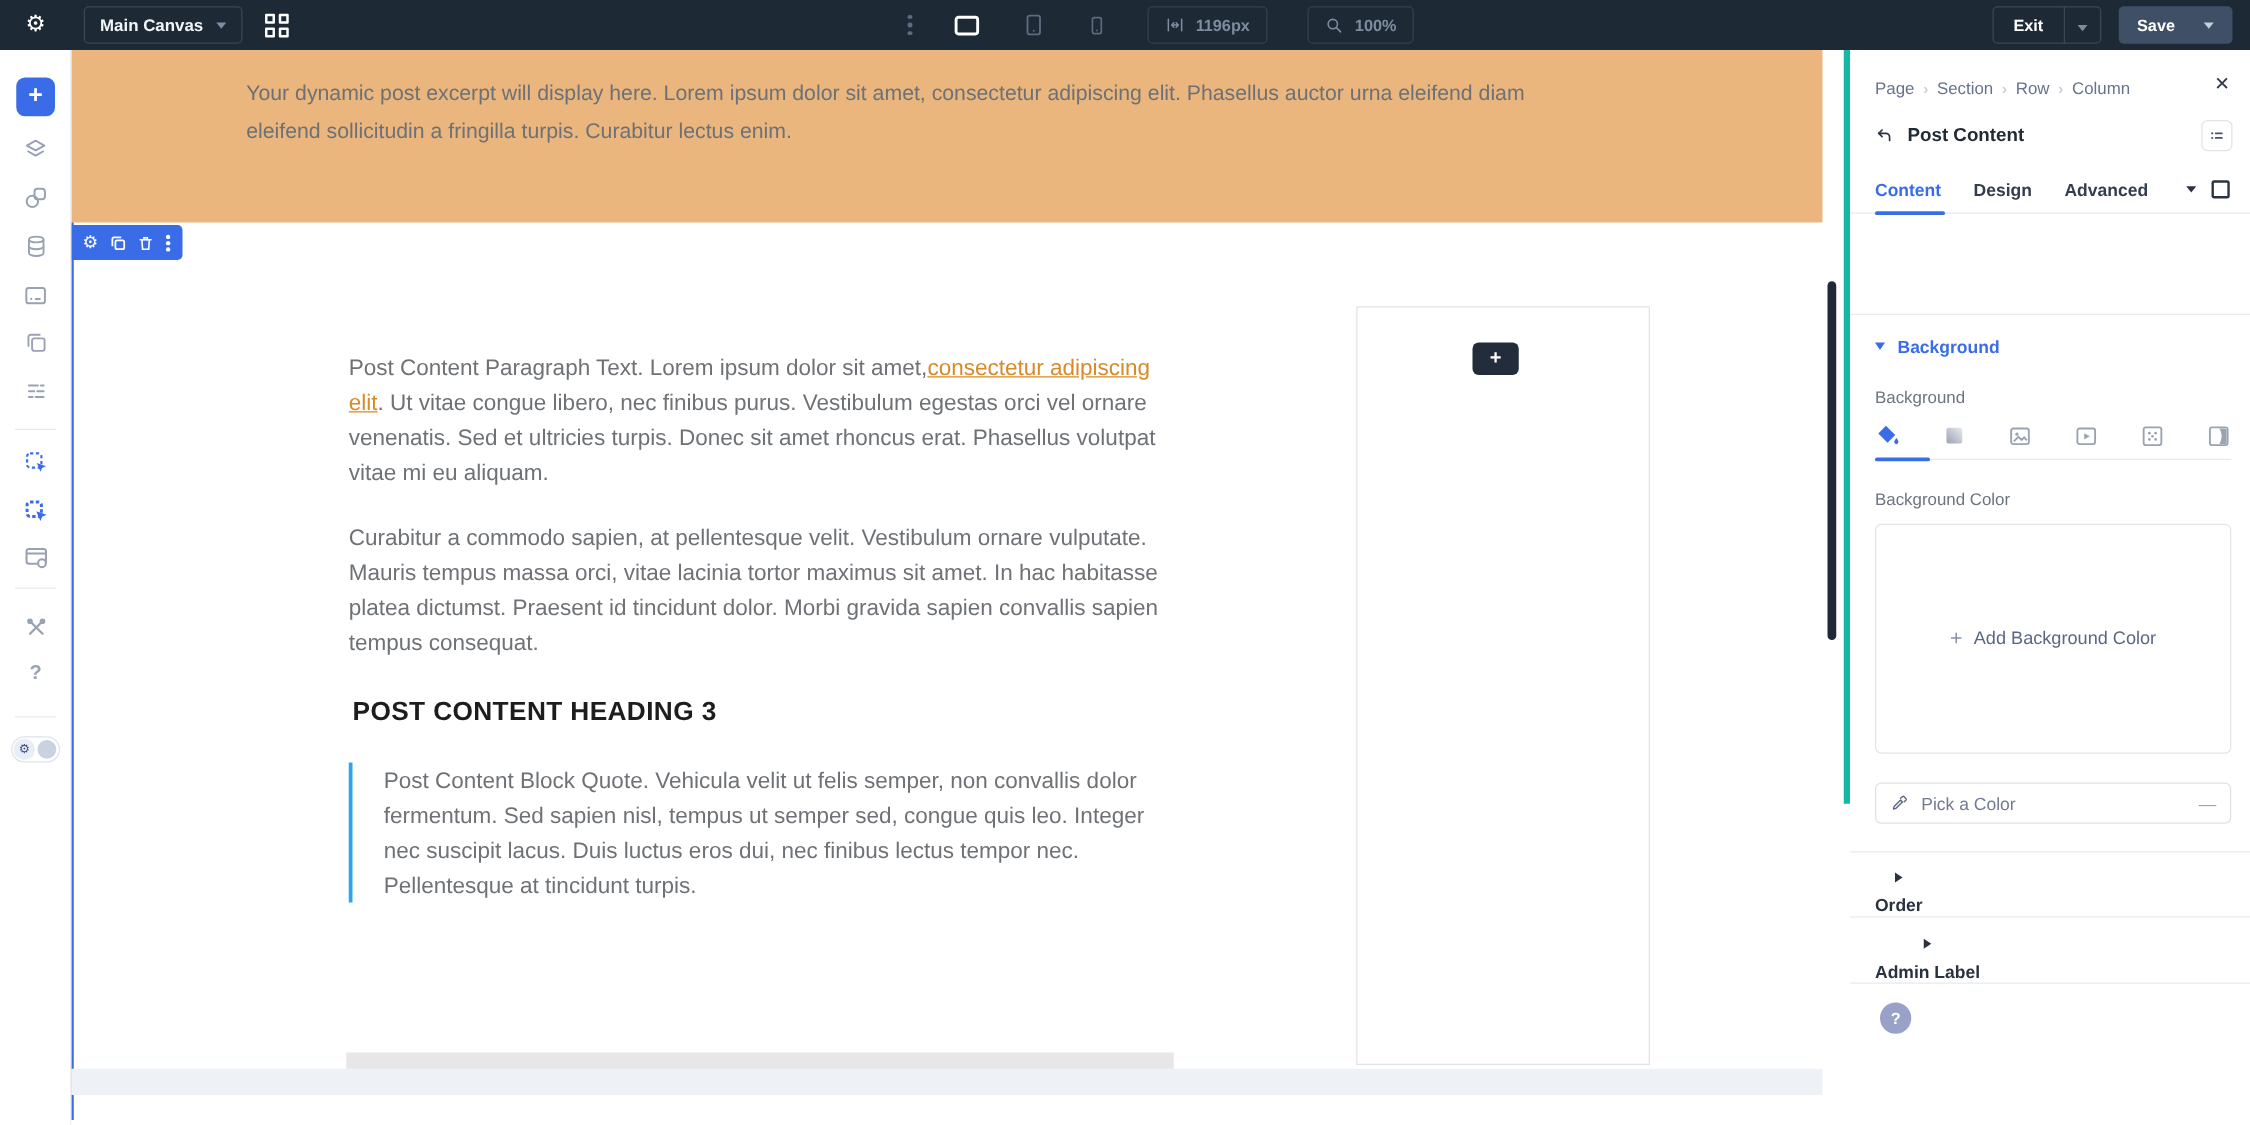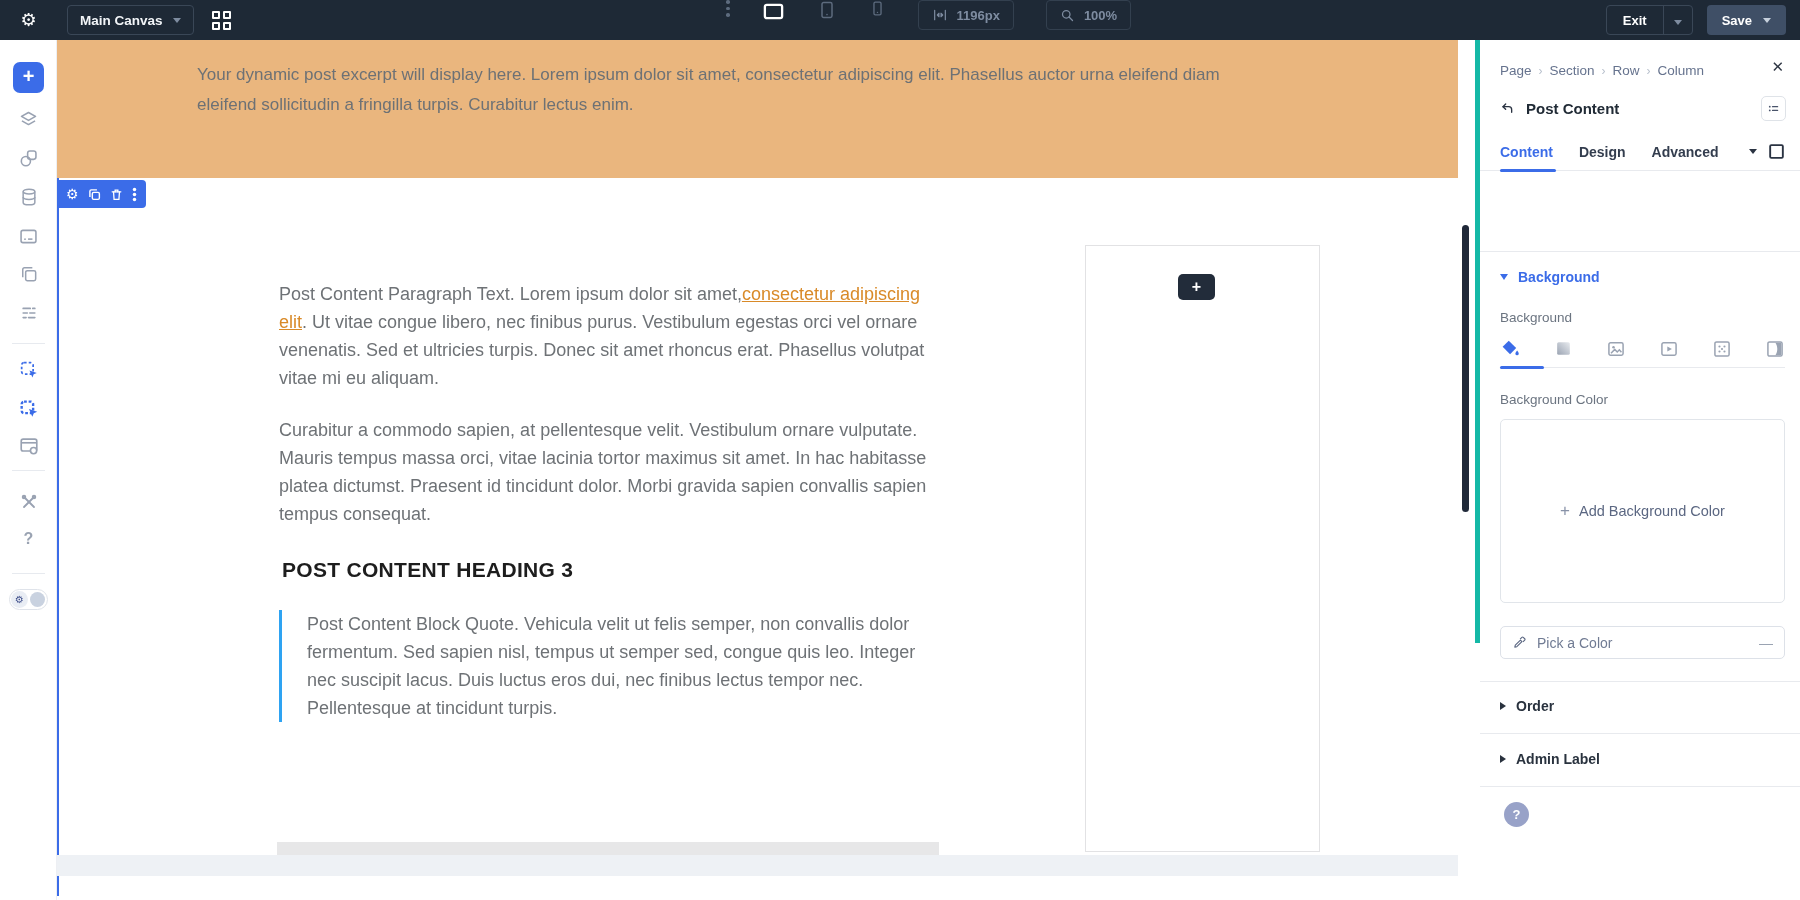--- a/index.html
+++ b/index.html
@@ -12,30 +12,30 @@
   .tb-gear { width:57px; text-align:center; color:#fff; font-family:"DejaVu Sans",sans-serif;
     font-size:18px; line-height:40px; cursor:pointer; }
   .tb-select { display:flex; align-items:center; gap:10px; height:30px; padding:0 12px;
     border:1px solid #3a4757; border-radius:4px; color:#f2f5f8; font-size:13.5px;
     font-weight:700; margin-left:10px; }
   .tb-grid { margin-left:18px; display:grid; grid-template-columns:8px 8px; grid-gap:3px; }
   .tb-grid span { width:8px; height:8px; border:2px solid #fff; border-radius:1px; display:block; }
   .chev { width:0; height:0; border-left:4.5px solid transparent; border-right:4.5px solid transparent;
     border-top:5.5px solid #7e8ca0; display:inline-block; }
   .chev.lt { border-top-color:#c6d0dc; }
-  .tb-center { position:absolute; left:726px; top:0; height:40px; display:flex; align-items:flex-start; gap:32px; }
+  .tb-center { position:absolute; left:726px; top:0; height:40px; display:flex; align-items:center; gap:32px; }
   .tb-field { display:flex; align-items:center; gap:9px; height:30px; padding:0 13px;
     border:1px solid #33404f; border-radius:4px; color:#7e8ca0; font-size:13px; font-weight:700; }
   .tb-right { position:absolute; right:14px; top:5px; display:flex; gap:14px; }
   .btn-exit { display:flex; align-items:center; height:30px; border:1px solid #3a4757;
     border-radius:4px; color:#fff; font-size:13px; font-weight:700; }
   .btn-exit .lbl { padding:0 16px; }
   .btn-exit .sep { width:1px; height:30px; background:#3a4757; }
   .btn-exit .caret { padding:0 10px; }
-  .btn-save { display:flex; align-items:center; gap:11px; height:30px; padding:0 15px;
+  .btn-save { display:flex; align-items:center; gap:23px; height:30px; padding:0 15px;
     background:#3f4f66; border-radius:4px; color:#fff; font-size:13px; font-weight:700; }
   .dots-v { display:flex; flex-direction:column; gap:3px; }
   .dots-v i { width:3.5px; height:3.5px; border-radius:50%; background:#5d6b7e; }
 
   
   .sidebar { position:absolute; left:0; top:40px; width:57px; height:860px; background:#fff;
     border-right:1px solid #edeff3; z-index:40; }
   .sb-item { position:absolute; left:0; width:57px; display:flex; justify-content:center; }
   .sb-plus { position:absolute; left:13px; top:22px; width:31px; height:31px; background:#3b6ce8;
     border-radius:7px; color:#fff; font-size:20px; font-weight:700; text-align:center; line-height:29px; }
@@ -94,21 +94,21 @@
     border-radius:2px; z-index:2; }
   .p-div { position:absolute; left:0; width:325px; height:1px; background:#e8eaee; }
   .search-box { position:absolute; left:20px; top:155px; width:285px; height:33px;
     border:1px solid #dde1e8; border-radius:5px; display:flex; align-items:center; padding:0 10px; gap:8px; }
   .search-box input { border:none; outline:none; flex:1; font-size:13.5px; color:#444;
     font-family:"Liberation Sans",sans-serif; }
   .search-box input::placeholder { color:#a6aebc; }
   .sec-head { position:absolute; left:20px; display:flex; align-items:center; gap:10px;
     font-size:14px; font-weight:700; }
   .sec-head.blue { color:#3b6ce8; }
-  .sec-head.dark { color:#29323e; }
+  .sec-head.dark { color:#29323e;flex-direction:column; }
   .tri-down { width:0; height:0; border-left:4.5px solid transparent; border-right:4.5px solid transparent;
     border-top:6px solid #3b6ce8; }
   .tri-right { width:0; height:0; border-top:4.5px solid transparent; border-bottom:4.5px solid transparent;
     border-left:6px solid #29323e; }
   .p-label { position:absolute; left:20px; font-size:13.5px; color:#6b7480; }
   .bg-tabs { position:absolute; left:20px; top:298px; width:285px; display:flex;
     justify-content:space-between; align-items:center; }
   .bg-tabs-line { position:absolute; left:20px; top:327px; width:285px; height:1px; background:#e8eaee; }
   .bg-tabs-active { position:absolute; left:20px; top:326px; width:44px; height:3px;
     background:#3b6ce8; border-radius:2px; }

